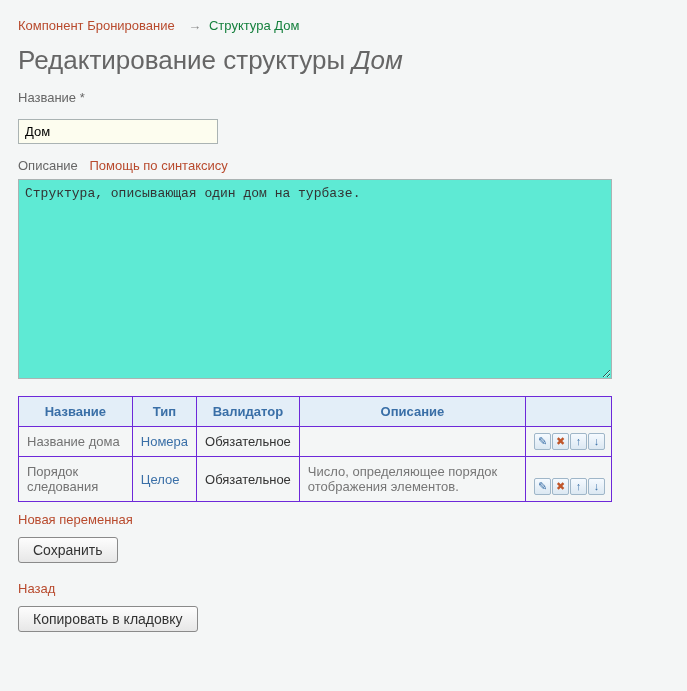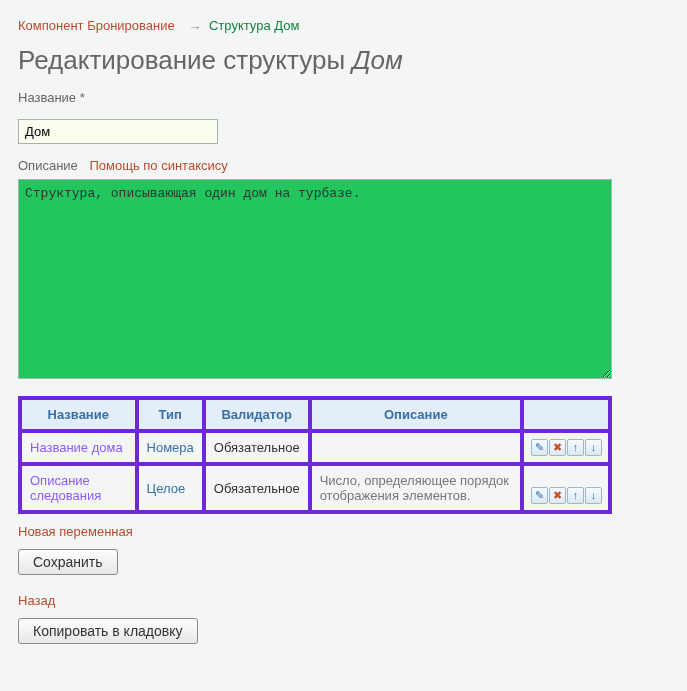--- a/index.html
+++ b/index.html
@@ -33,45 +33,45 @@
     margin-bottom: 14px;
   }
   .desc-row { margin-bottom: 6px; }
   .desc-row .lbl { color: #666; margin-right: 8px; }
   textarea.desc {
     width: 594px;
     height: 200px;
     font-family: "Courier New", monospace;
     font-size: 13px;
     padding: 6px;
-    background: #22c55e;
+    background: #5eead4;
     border: 1px solid #aab3b3;
     resize: both;
     margin-bottom: 14px;
     color: #333;
   }
   table.vars {
     border-collapse: collapse;
     width: 594px;
     margin-bottom: 10px;
   }
   table.vars th, table.vars td {
-    border: 4px solid #6d28d9;
+    border: 1px solid #6d28d9;
     padding: 7px 8px;
     font-size: 13px;
     text-align: left;
     vertical-align: middle;
   }
   table.vars th {
     background: #e3eef8;
     color: #3a6fa7;
     font-weight: bold;
     text-align: center;
   }
-  table.vars td.name-cell { color: #8b5cf6; }
+  table.vars td.name-cell { color: #737373; }
   table.vars td.type-cell { color: #3a6fa7; }
   table.vars td.desc-cell { color: #777; }
   table.vars td.actions-cell { width: 86px; white-space: nowrap; vertical-align: bottom; text-align: right; padding: 6px 6px; }
   .row-underline {
     display: block;
     height: 2px;
     background: #c33;
     margin-top: 6px;
     width: 100%;
   }
@@ -147,21 +147,21 @@
   </thead>
   <tbody id="vars-tbody">
       <tr>
         <td class="name-cell underline-cell">Название дома</td>
         <td class="type-cell underline-cell">Номера</td>
         <td>Обязательное</td>
         <td class="desc-cell"></td>
         <td class="actions-cell"><span class="icon-btn ">✎</span><span class="icon-btn del">✖</span><span class="icon-btn arrow">↑</span><span class="icon-btn arrow">↓</span></td>
       </tr>
       <tr>
-        <td class="name-cell underline-cell">Описание следования</td>
+        <td class="name-cell underline-cell">Порядок следования</td>
         <td class="type-cell underline-cell">Целое</td>
         <td>Обязательное</td>
         <td class="desc-cell">Число, определяющее порядок отображения элементов.</td>
         <td class="actions-cell"><span class="icon-btn ">✎</span><span class="icon-btn del">✖</span><span class="icon-btn arrow">↑</span><span class="icon-btn arrow">↓</span></td>
       </tr>
     </tbody>
 </table>
 
 
 <div class="link-row">

